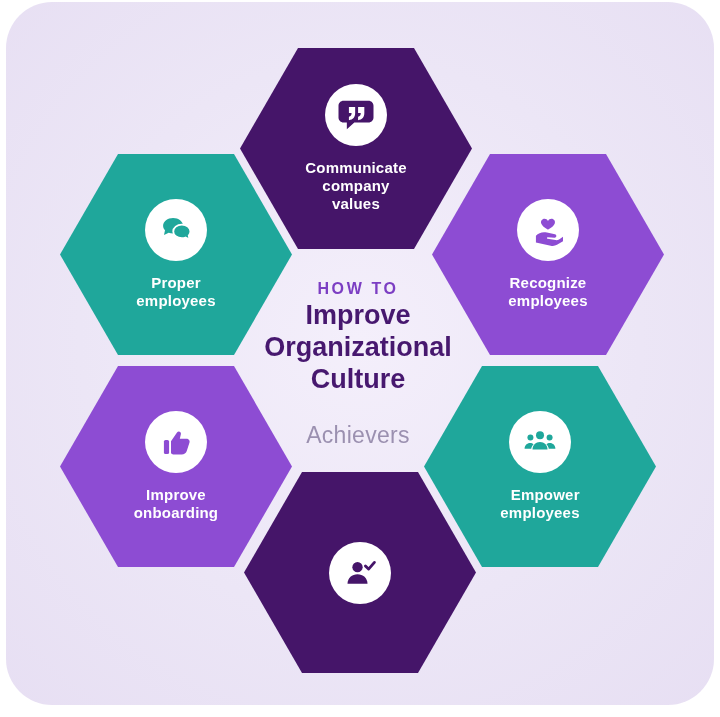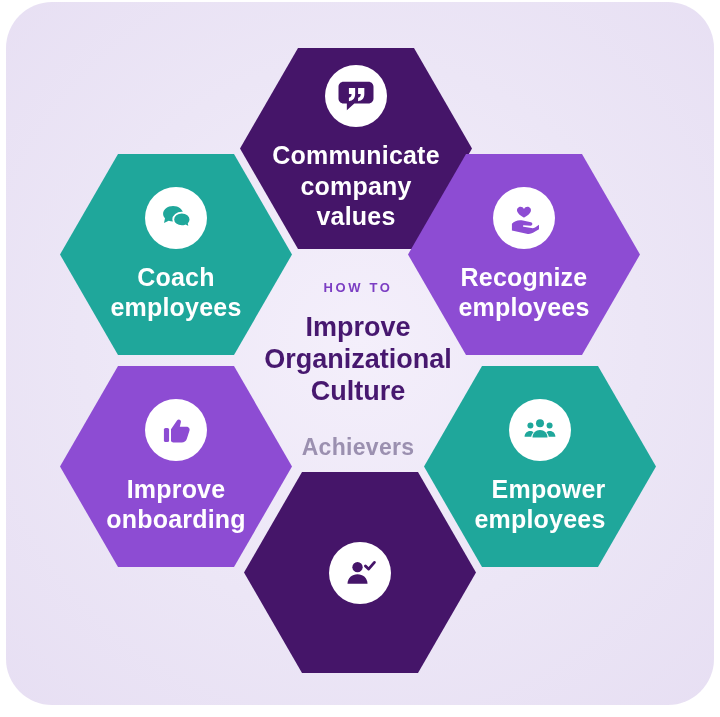--- a/index.html
+++ b/index.html
@@ -9,36 +9,36 @@
   .hex{position:absolute;width:232px;height:201px;display:flex;flex-direction:column;
        align-items:center;justify-content:center;gap:13px;text-align:center;
        clip-path:polygon(25% 0%,75% 0%,100% 50%,75% 100%,25% 100%,0% 50%);}
   .hex-dark{background:var(--dark-purple,#451569);}
   .hex-mid{background:var(--medium-purple,#8d4cd3);}
   .hex-teal{background:var(--teal,#1fa79b);}
   .hex-dark .icon-circle{color:var(--dark-purple,#451569);}
   .hex-mid  .icon-circle{color:var(--medium-purple,#8d4cd3);}
   .hex-teal .icon-circle{color:var(--teal,#1fa79b);}
   .pos-top{left:240px;top:48px;}
-  .pos-upper-right{left:408px;top:154px;}
+  .pos-upper-right{left:432px;top:154px;}
   .pos-lower-right{left:424px;top:366px;text-align:right;}
   .pos-bottom{left:244px;top:472px;}
   .pos-lower-left{left:60px;top:366px;}
   .pos-upper-left{left:60px;top:154px;}
   .icon-circle{width:62px;height:62px;border-radius:50%;background:#ffffff;
                display:flex;align-items:center;justify-content:center;flex:0 0 auto;}
   .icon-circle svg{width:40px;height:40px;fill:currentColor;}
-  .hex-label{color:var(--hex-label-text,#ffffff);font-size:25px;font-weight:700;
+  .hex-label{color:var(--hex-label-text,#ffffff);font-size:15px;font-weight:700;
              line-height:1.22;white-space:pre-line;letter-spacing:.2px;}
   .center-block{position:absolute;left:233px;top:280px;width:250px;text-align:center;}
-  .kicker{font-size:13px;font-weight:700;letter-spacing:2.6px;color:var(--kicker-text,#7c3ec3);
-          margin-bottom:17px;}
+  .kicker{font-size:16px;font-weight:700;letter-spacing:2.6px;color:var(--kicker-text,#7c3ec3);
+          margin-bottom:2px;}
   .main-title{font-size:27px;font-weight:700;line-height:1.18;color:var(--title-text,#47186f);
               white-space:pre-line;}
-  .brand{margin-top:26px;font-size:23px;font-weight:700;color:var(--brand-text,#9b90b0);
+  .brand{margin-top:26px;font-size:23px;font-weight:400;color:var(--brand-text,#9b90b0);
          letter-spacing:.3px;}
 </style>
 </head>
 <body>
 
 <div class="canvas">
   <div class="card"></div>
 
   <div class="hex hex-dark pos-top">
     <div class="icon-circle">
@@ -100,21 +100,21 @@
 onboarding</div>
   </div>
 
   <div class="hex hex-teal pos-upper-left">
     <div class="icon-circle">
       <svg viewBox="0 0 48 48">
         <path d="M20.5 9.5c-6.6 0-12 4.2-12 9.3 0 2.1.9 4 2.3 5.5l-1.2 5.6 5.6-2.7c1.6.6 3.4.9 5.3.9 6.6 0 12-4.2 12-9.3s-5.4-9.3-12-9.3z"></path>
         <path d="M31 17.5c-5.7 0-10.3 3.7-10.3 8.2s4.6 8.2 10.3 8.2c1.6 0 3-.3 4.4-.8l4.9 2.3-1-4.8c1.2-1.3 2-3 2-4.9 0-4.5-4.6-8.2-10.3-8.2z" stroke="#ffffff" stroke-width="2.2"></path>
       </svg>
     </div>
-    <div class="hex-label">Coach
+    <div class="hex-label">Proper
 employees</div>
   </div>
 
   <div class="center-block">
     <div class="kicker">HOW TO</div>
     <div class="main-title">Improve
 Organizational
 Culture</div>
     <div class="brand">Achievers</div>
   </div>

